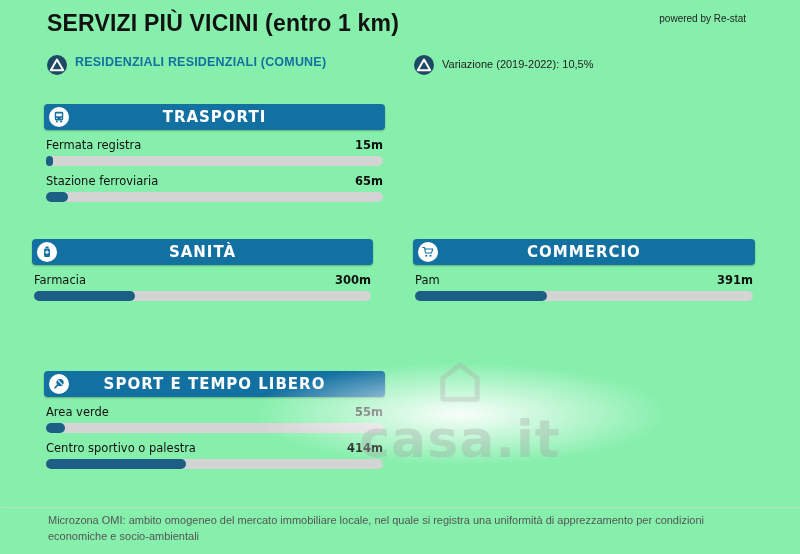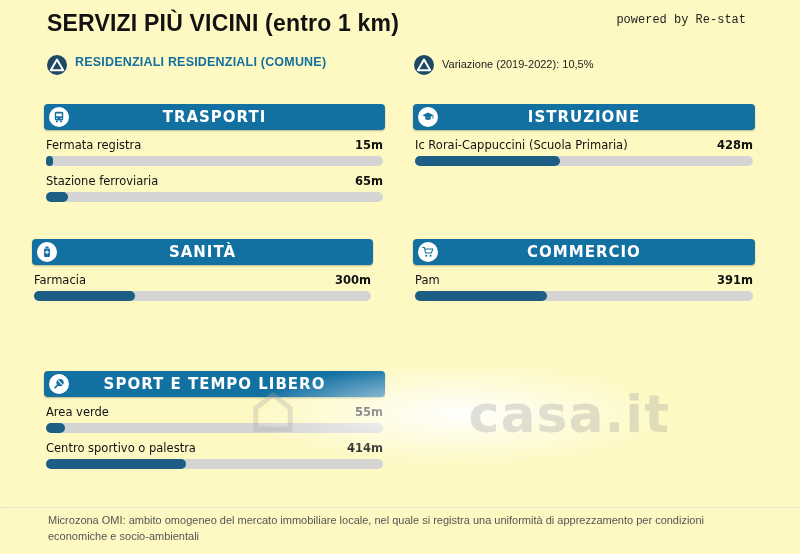--- a/index.html
+++ b/index.html
@@ -1,22 +1,22 @@
 <!DOCTYPE html>
 <html style="--accent: #1371a2; --bar-fill: #1d5e84; --bar-bg: #d4d4d4;"><head>
 <meta charset="utf-8">
 <style>
   html,body { margin:0; padding:0; background:#fff; }
-  .page { position:relative; width:800px; height:554px; background:#fef9c3; overflow:hidden;
+  .page { position:relative; width:800px; height:554px; background:#86efac; overflow:hidden;
           font-family:"DejaVu Sans","Liberation Sans",sans-serif; }
 
   .title { position:absolute; left:47px; top:10px; font-family:"Liberation Sans",sans-serif;
            font-size:23px; font-weight:800; color:#121212; letter-spacing:0.2px; }
-  .powered { position:absolute; top:13px; right:54px; font-family:Liberation Mono, monospace;
-             font-size:12px; color:#222; }
+  .powered { position:absolute; top:13px; right:54px; font-family:Liberation Sans, sans-serif;
+             font-size:10px; color:#222; }
 
   .stat { position:absolute; top:55px; display:flex; gap:8px; align-items:flex-start; }
   .stat-left { left:47px; } .stat-right { left:414px; }
   .logo-circle { width:20px; height:20px; flex:0 0 20px; }
   .stat-label { font-family:"Liberation Sans",sans-serif; font-size:12.5px; font-weight:700;
                 color:var(--accent); letter-spacing:0.2px; }
   .stat-var { font-family:"Liberation Sans",sans-serif; font-size:11px; color:#222; margin-top:3px; }
 
   .card { position:absolute; }
   .card-head { position:relative; height:26px; background:var(--accent); border-radius:4px;
@@ -27,23 +27,23 @@
                 color:#fff; font-weight:700; font-size:15px; letter-spacing:1px; }
 
   .row { margin:8px 2px 0 2px; }
   .row-top { display:flex; justify-content:space-between; align-items:center;
              font-size:11.5px; color:#111; height:14px; }
   .row-value { font-weight:700; color:#111; }
   .meter { height:10px; background:var(--bar-bg); border-radius:5px; margin-top:4px; }
   .meter-fill { height:100%; background:var(--bar-fill); border-radius:5px; min-width:7px; }
 
   .watermark { position:absolute; left:250px; top:362px; width:420px; height:104px;
-               display:flex; align-items:center; justify-content:space-between; gap:0;
+               display:flex; align-items:center; justify-content:center; gap:0;
                pointer-events:none;
-               background:radial-gradient(ellipse at center, rgba(255,255,255,0.95) 0%, rgba(255,255,255,0.0) 70%); }
+               background:radial-gradient(ellipse at center, rgba(255,255,255,0.95) 0%, rgba(255,255,255,0.0) 70%);flex-direction:column; }
   .watermark-text { font-size:52px; font-weight:800; color:rgba(160,160,160,0.32);
                     font-family:"DejaVu Sans",sans-serif; letter-spacing:1px; }
   .watermark-house { opacity:0.32; }
 
   .divider { position:absolute; left:0; right:0; top:507px; border-top:1px dotted #d6d6d6; }
   .footer { position:absolute; left:48px; top:513px; width:715px; font-family:"Liberation Sans",sans-serif;
             font-size:11px; color:#555; line-height:1.45; }
 </style>
 </head>
 <body>
@@ -104,41 +104,20 @@
       <div class="row-top">
         <span class="row-label">Stazione ferroviaria</span>
         <span class="row-value">65m</span>
       </div>
       <div class="meter">
           <div class="meter-fill" style="width: 6.5%;"></div>
         </div>
     </div>
   </section>
 
-  <section class="card" style="left:413px;top:104px;width:342px">
-    <div class="card-head">
-      <span class="badge">
-        <svg width="14" height="14" viewBox="0 0 20 20">
-            <polygon points="10,3.5 18,7.5 10,11.5 2,7.5" fill="#1371a2"></polygon>
-            <path d="M6 9.3 v3.6 q4 2.6 8 0 V9.3 L10 11.5 Z" fill="#1371a2"></path>
-            <line x1="17" y1="8" x2="17" y2="12.5" stroke="#1371a2" stroke-width="1.2"></line>
-          </svg>
-      </span>
-      <span class="card-title">ISTRUZIONE</span>
-    </div>
-    <div class="row">
-      <div class="row-top">
-        <span class="row-label">Ic Rorai-Cappuccini (Scuola Primaria)</span>
-        <span class="row-value">428m</span>
-      </div>
-      <div class="meter">
-          <div class="meter-fill" style="width: 42.8%;"></div>
-        </div>
-    </div>
-  </section>
 
   <section class="card" style="left:32px;top:239px;width:341px">
     <div class="card-head">
       <span class="badge">
         <svg width="14" height="14" viewBox="0 0 20 20">
             <rect x="7.8" y="2.2" width="4.4" height="2.4" fill="#1371a2"></rect>
             <rect x="5.8" y="5" width="8.4" height="12.3" rx="1.6" fill="#1371a2"></rect>
             <rect x="9.2" y="7.6" width="1.6" height="5.4" fill="#fff"></rect>
             <rect x="7.3" y="9.5" width="5.4" height="1.6" fill="#fff"></rect>
           </svg>

